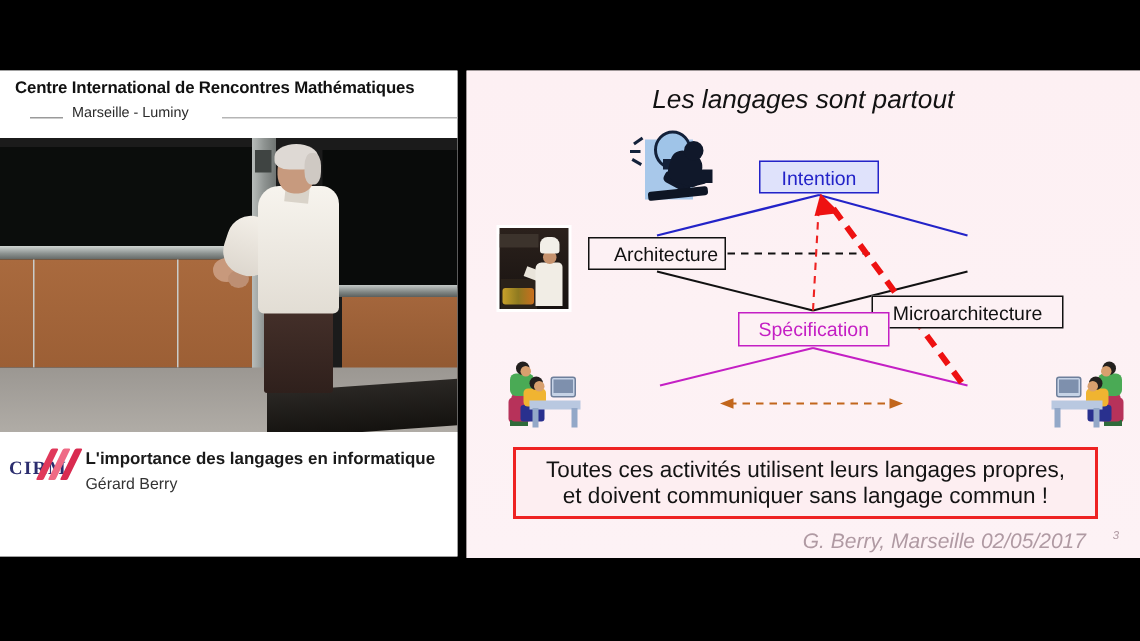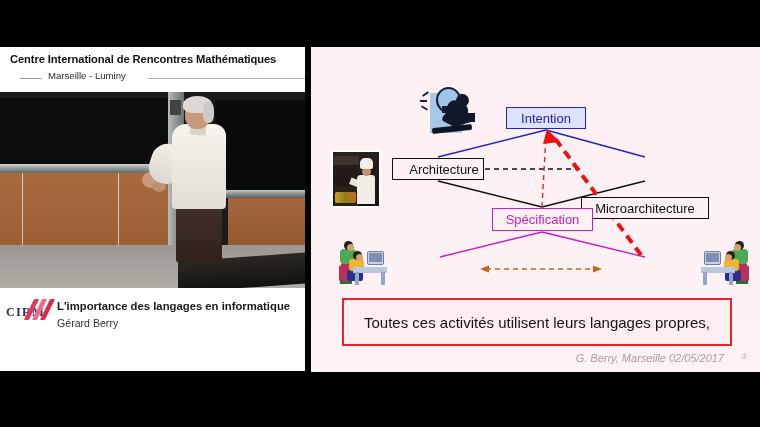--- a/index.html
+++ b/index.html
@@ -65,21 +65,21 @@
   #n-micro{left:270px;top:111px;width:128px;height:22px;border:1.5px solid #111;color:#111;margin-top:39px;}
   #n-spec{left:181px;top:161px;width:101px;height:23px;border:1.6px solid #c41fc4;color:#c41fc4;}
   #n-codage{left:90px;top:211px;width:78px;height:22px;border:1.5px solid #c2661c;color:#c2661c;}
   #n-validation{left:290px;top:211px;width:88px;height:22px;border:1.5px solid #c2661c;color:#c2661c;}
 
   #diagram-svg{position:absolute;left:0;top:0;width:449px;height:325px;}
 
   #callout{position:absolute;left:31px;top:251px;width:386px;height:44px;border:2px solid #ee2222;background:#fdeef1;display:flex;flex-direction:column;align-items:center;justify-content:center;}
   .callout-line{font-size:15px;color:#141414;white-space:nowrap;line-height:17px;}
   #slide-footer{position:absolute;left:0;top:305px;width:449px;height:14px;}
-  #footer-credit{position:absolute;right:36px;top:0;font-size:11px;font-style:italic;color:#b09aa3;white-space:nowrap;}
+  #footer-credit{position:absolute;right:36px;top:0;font-size:14px;font-style:italic;color:#b09aa3;white-space:nowrap;}
   #footer-page{position:absolute;right:14px;top:0;font-size:7.6px;font-style:italic;color:#b09aa3;}
 
   
   #clip-idea{position:absolute;left:105px;top:38px;width:62px;height:52px;}
   #idea-bg{position:absolute;left:14px;top:8px;width:32px;height:40px;background:#a8c8ea;}
   #bulb-glass{position:absolute;left:20px;top:2px;width:21px;height:22px;border-radius:50%;background:#9fc4e8;border:2px solid #13213a;}
   #bulb-neck{position:absolute;left:26px;top:21px;width:9px;height:7px;background:#13213a;}
   .ray{position:absolute;width:7px;height:2px;background:#13213a;}
   #r1{left:6px;top:8px;transform:rotate(-35deg);}
   #r2{left:4px;top:15px;}
@@ -171,20 +171,21 @@
         <div class="logo-slash" id="ls3"></div>
       </div>
       <div id="talk-title">L'importance des langages en informatique</div>
       <div id="talk-author">Gérard Berry</div>
     </div>
   </div>
 
   <div id="slide">
     <div id="slide-inner">
 
+      <div id="slide-title">Les langages sont partout</div>
 
       <svg id="diagram-svg" viewBox="0 0 449 325">
 
         <line x1="235" y1="83" x2="127" y2="110" stroke="#2323c8" stroke-width="1.5"></line>
         <line x1="235" y1="83" x2="334" y2="110" stroke="#2323c8" stroke-width="1.5"></line>
 
         <line x1="174" y1="122" x2="269" y2="122" stroke="#111" stroke-width="1.3" stroke-dasharray="5,4"></line>
 
         <line x1="127" y1="134" x2="231" y2="160" stroke="#111" stroke-width="1.4"></line>
         <line x1="334" y1="134" x2="231" y2="160" stroke="#111" stroke-width="1.4"></line>
@@ -265,20 +266,21 @@
         <div class="d-seated-face"></div>
         <div class="d-table"></div>
         <div class="d-table-leg d-leg1"></div>
         <div class="d-table-leg d-leg2"></div>
         <div class="d-monitor"></div>
         <div class="d-mon-screen"></div>
       </div>
 
       <div id="callout">
         <div class="callout-line">Toutes ces activités utilisent leurs langages propres,</div>
+        <div class="callout-line">et doivent communiquer sans langage commun !</div>
       </div>
 
       <div id="slide-footer">
         <div id="footer-credit">G. Berry, Marseille   02/05/2017</div>
         <div id="footer-page">3</div>
       </div>
 
     </div>
   </div>
 </div>

